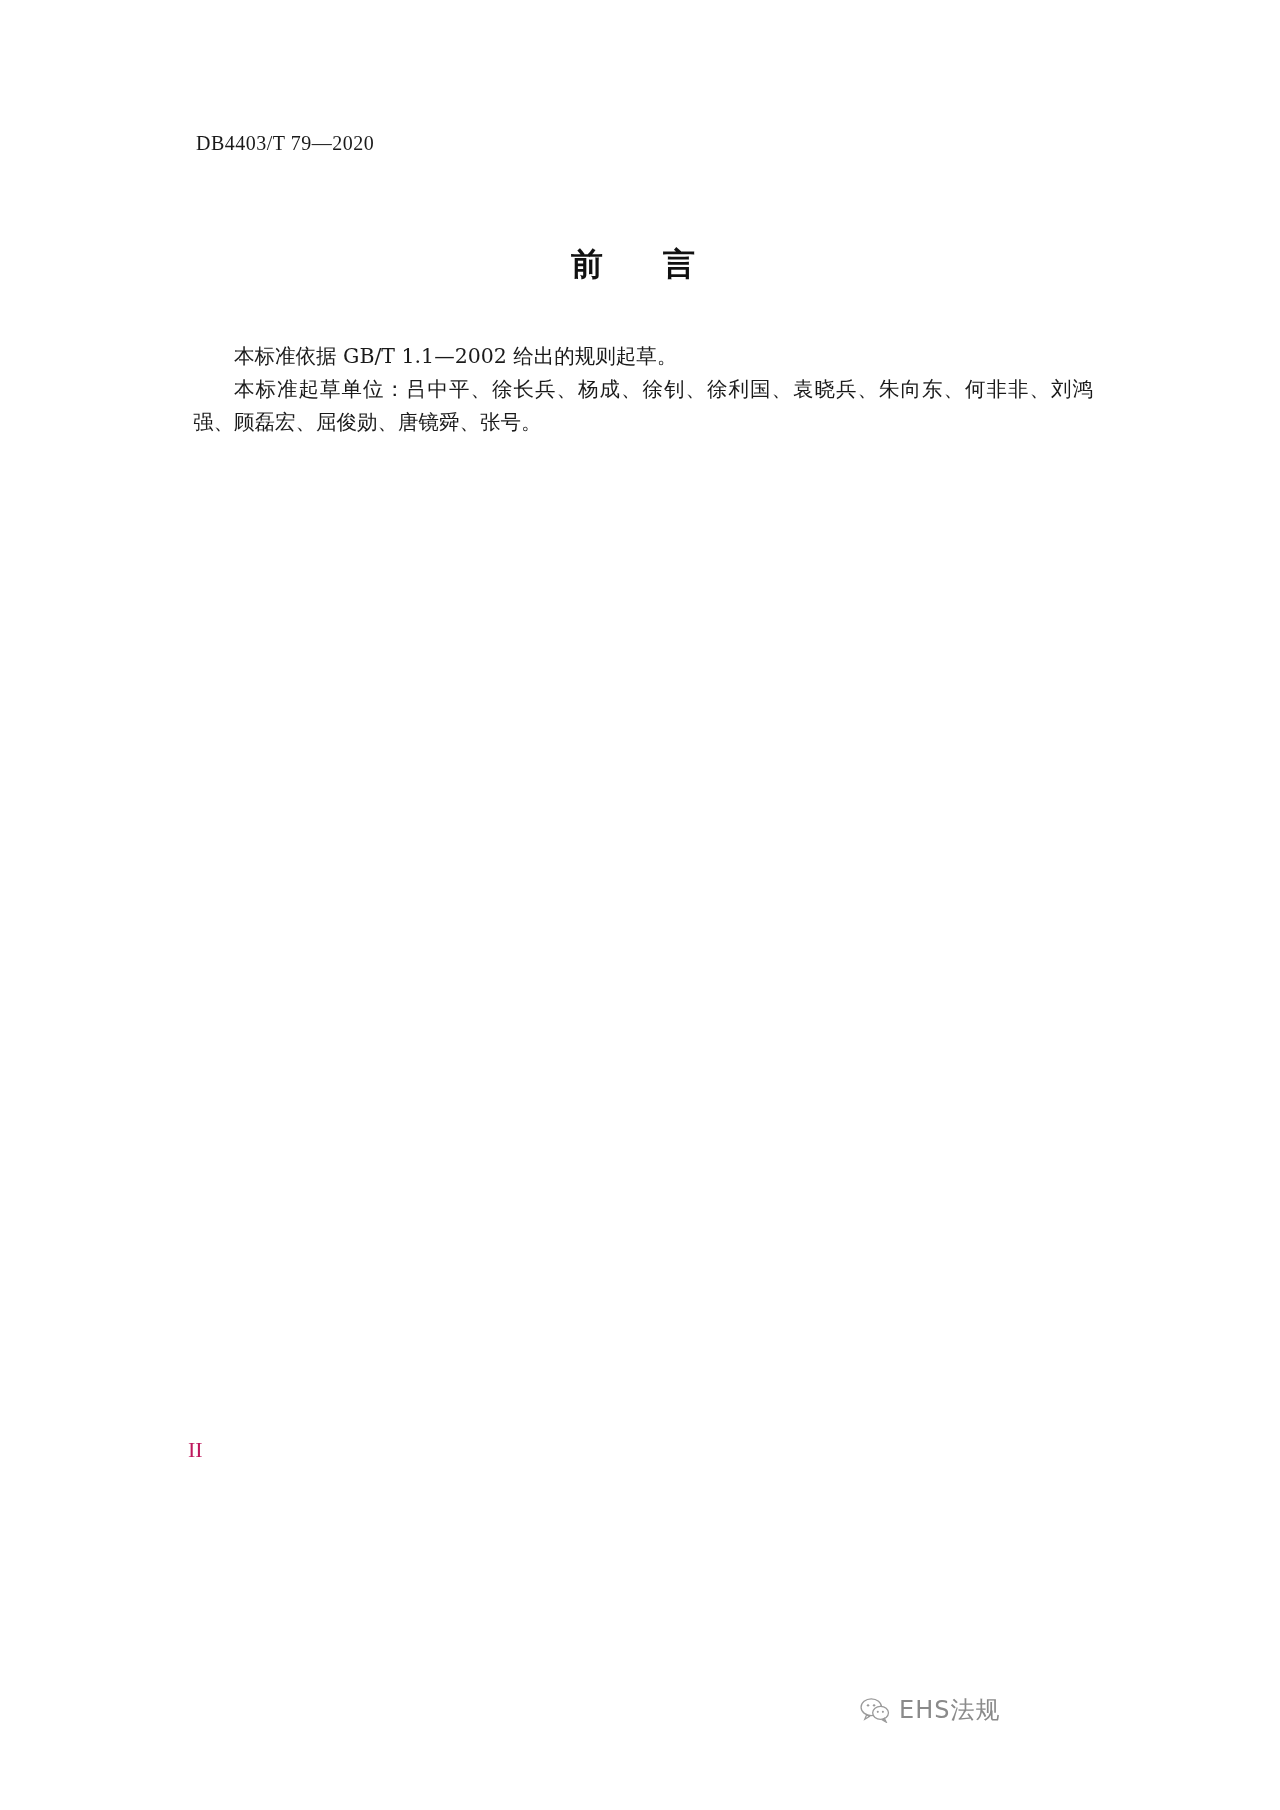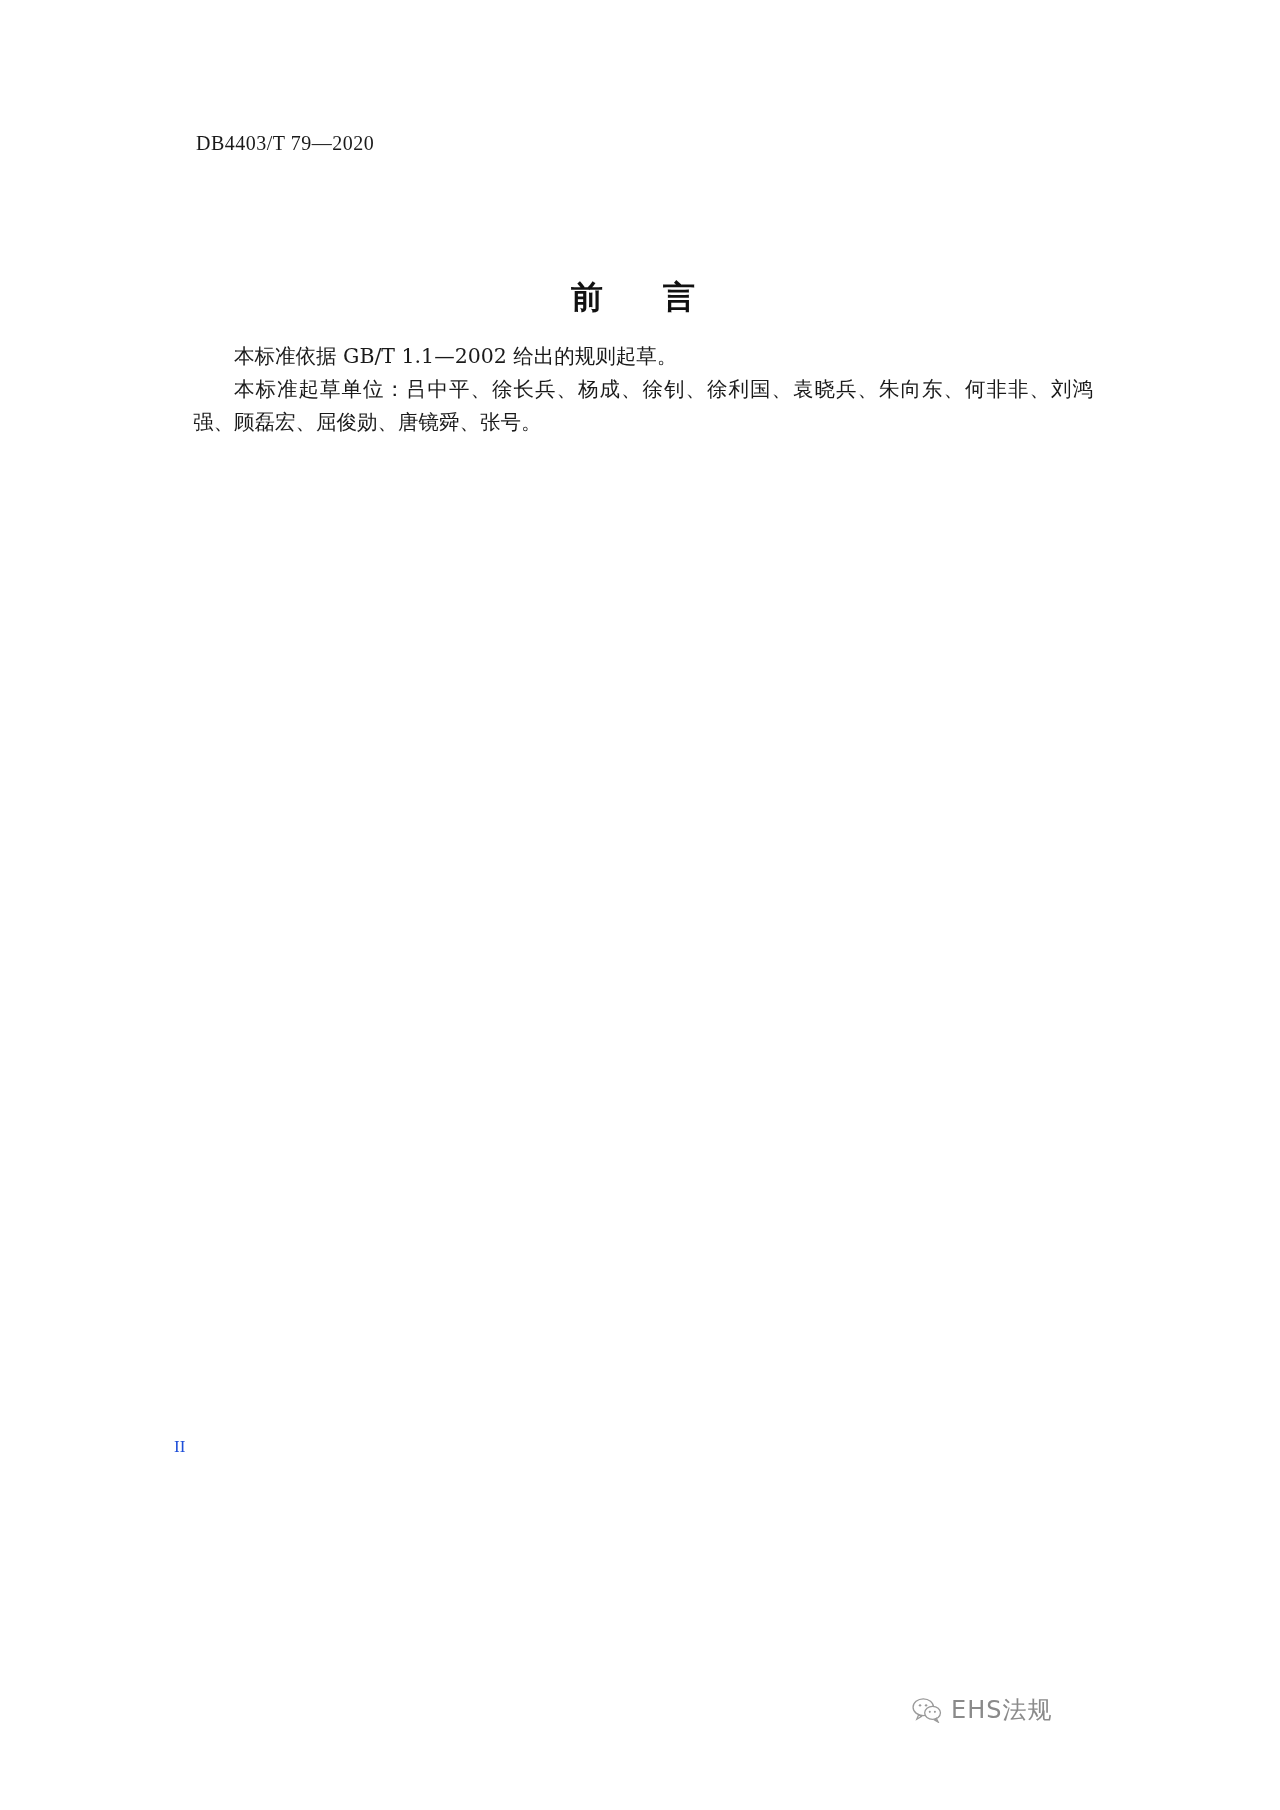--- a/index.html
+++ b/index.html
@@ -34,48 +34,47 @@
     position: absolute;
     left: 0;
     right: 0;
     top: 243px;
     text-align: center;
     font-family: "DejaVu Serif", serif;
     font-size: 32px;
     font-weight: bold;
     letter-spacing: 14px;
     color: #111111;
-    margin-top: 33px;
   }
   .body-block {
     position: absolute;
     left: 193px;
     top: 340px;
     width: 900px;
     font-family: "DejaVu Serif", serif;
     font-size: 20.5px;
     line-height: 33px;
     color: #1a1a1a;
     text-align: justify;
   }
   .para {
     margin: 0;
     text-indent: 2em;
   }
   .page-number {
     position: absolute;
-    left: 174px;
+    left: 188px;
     top: 1437px;
     font-family: "Liberation Serif", serif;
-    font-size: 17px;
-    color: #1d4ed8;
+    font-size: 22px;
+    color: #be185d;
   }
   .watermark {
     position: absolute;
-    left: 912px;
+    left: 860px;
     top: 1694px;
     display: flex;
     align-items: center;
     gap: 9px;
     color: #8f8f8f;
     justify-content: center;
   }
   .wm-logo {
     width: 30px;
     height: 26px;

